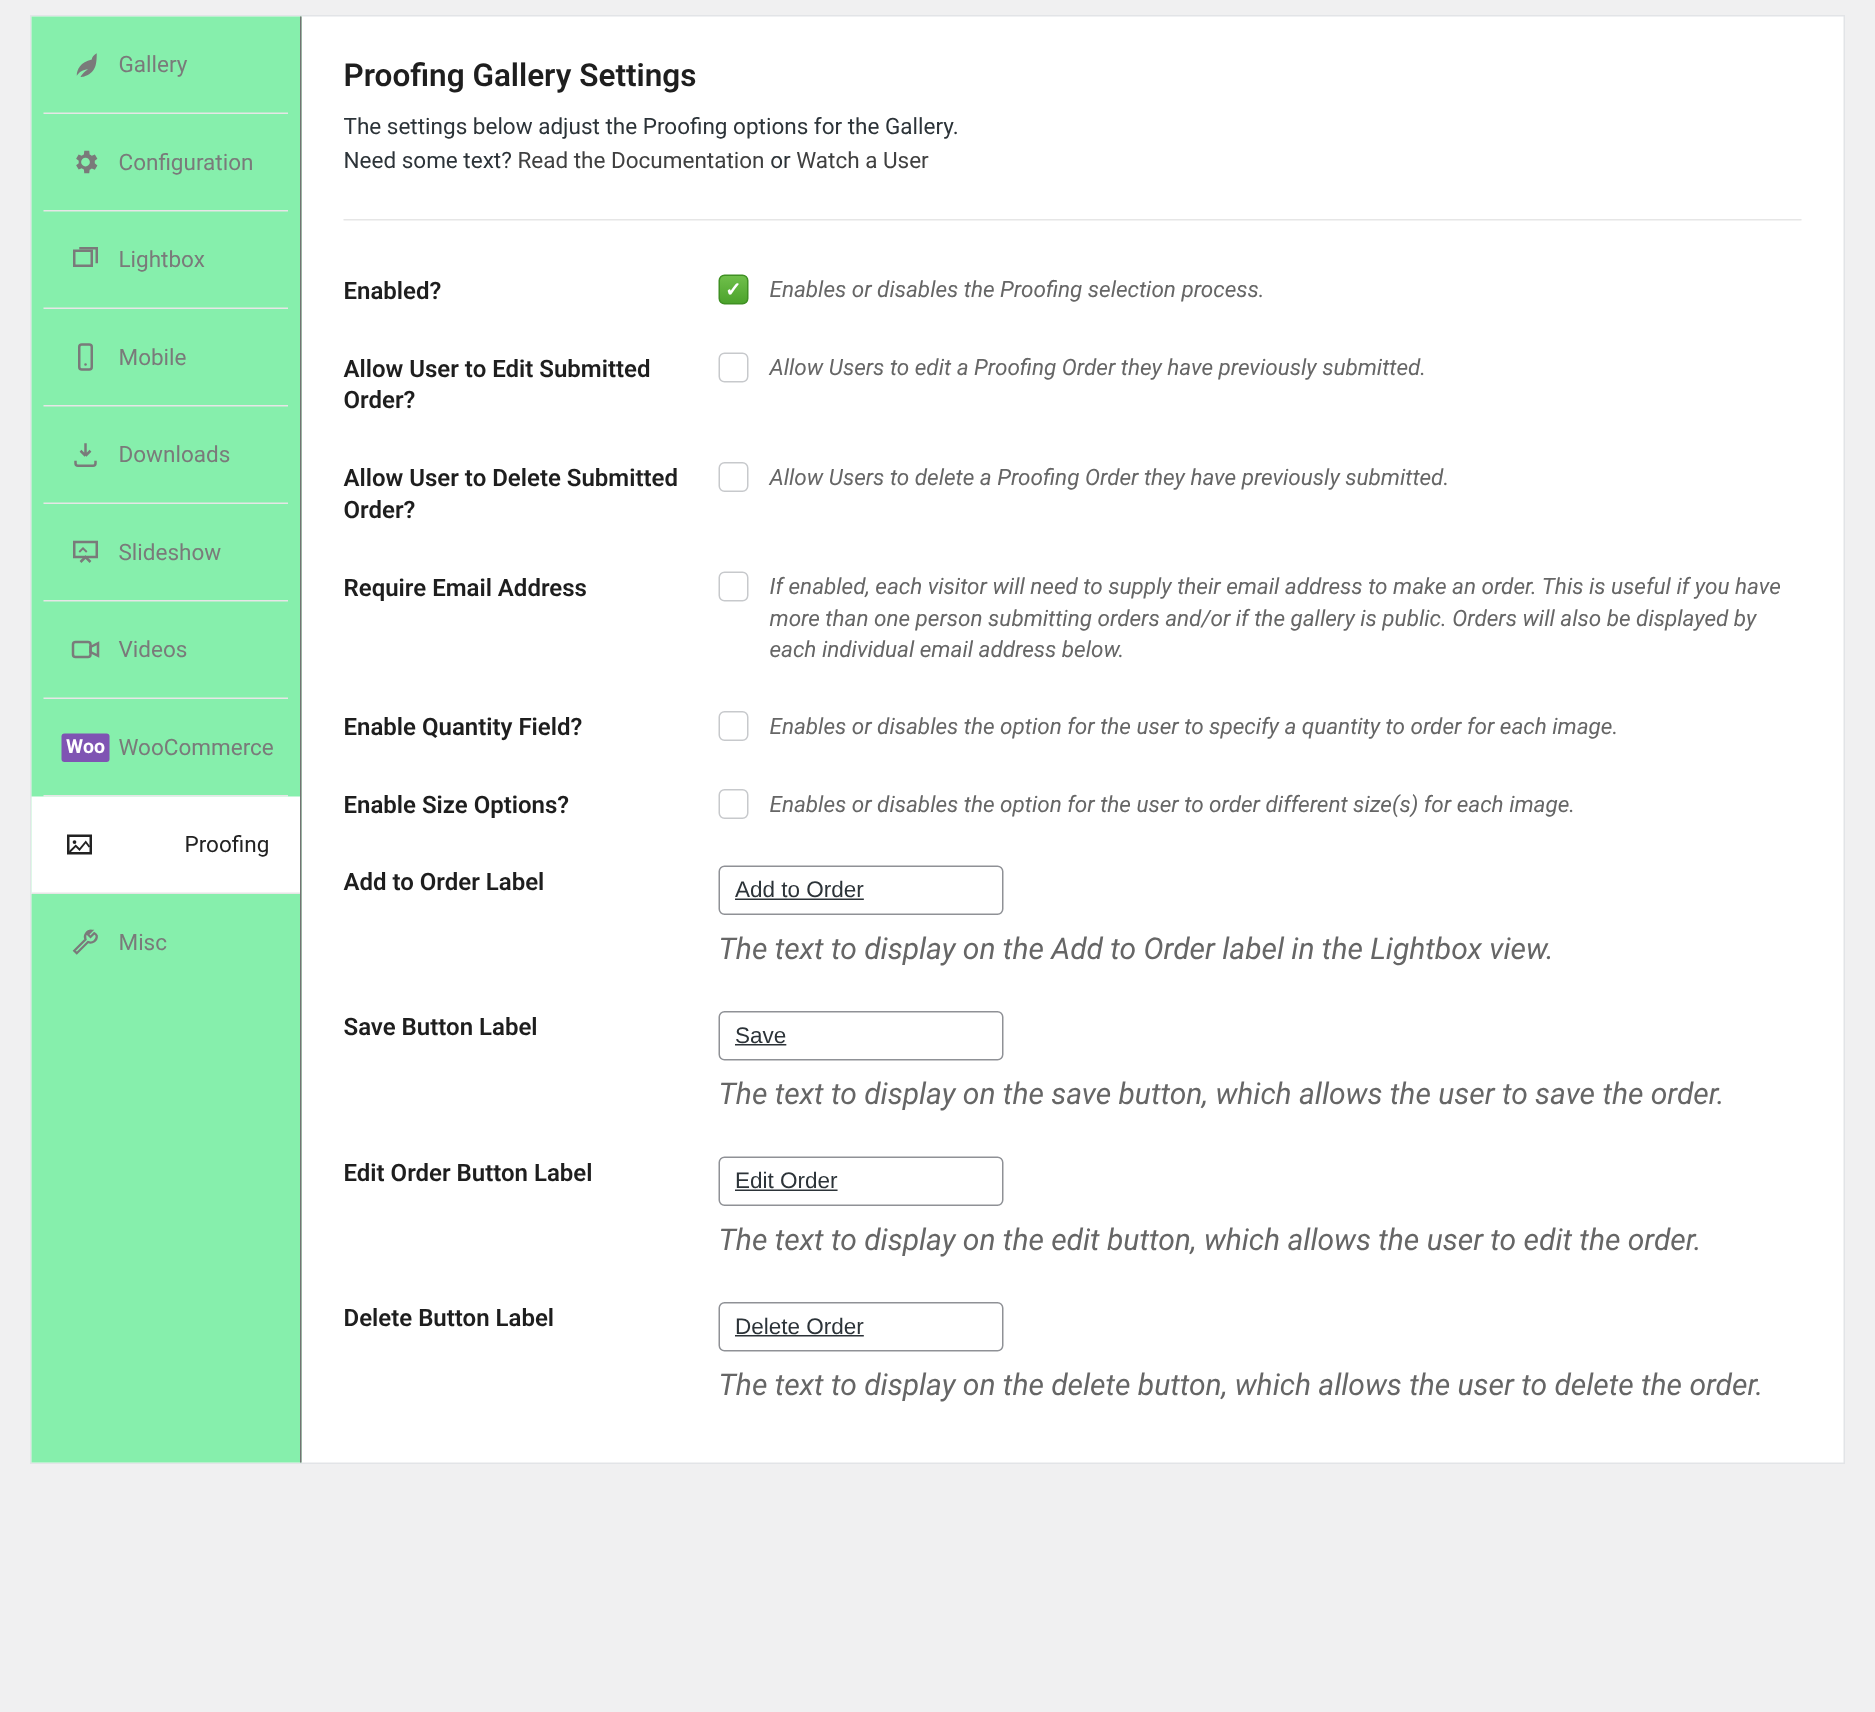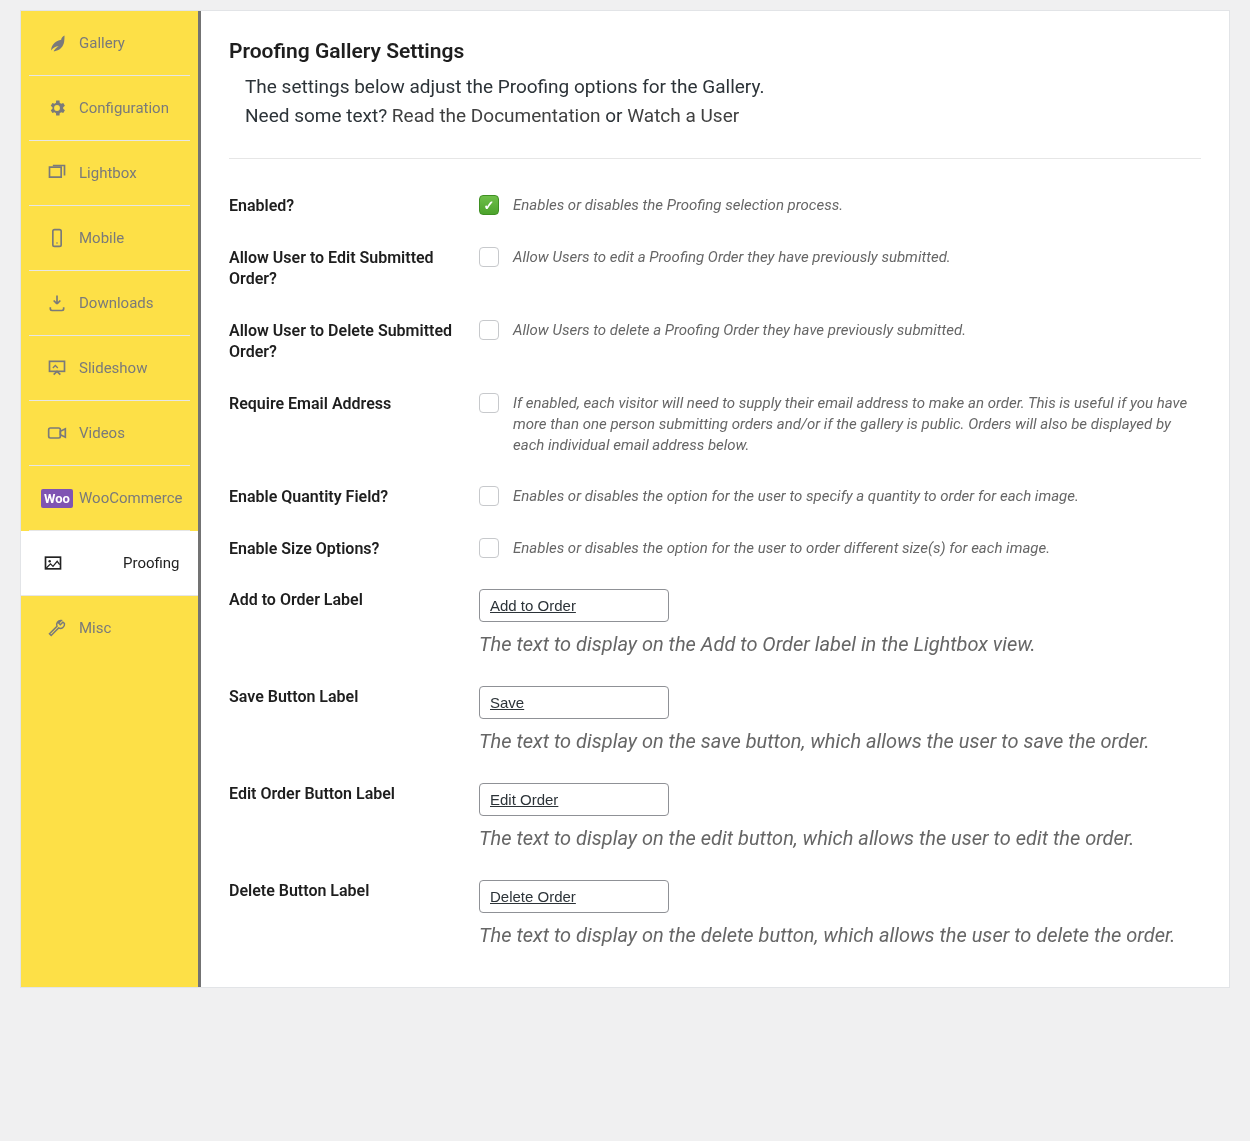--- a/index.html
+++ b/index.html
@@ -10,22 +10,22 @@
     font-size: 14px;
   }
   .container {
     display: flex;
     margin: 10px 20px;
     background: #fff;
     border: 1px solid #e2e4e7;
   }
   .sidebar {
     width: 180px;
-    background: #fde047;
-    border-right: 3px solid #737373;
+    background: #86efac;
+    border-right: 1px solid #737373;
     flex-shrink: 0;
   }
   .sidebar-item {
     display: flex;
     align-items: center;
     padding: 22px 18px;
     border-bottom: 1px solid #e6e6e6;
     margin: 0 8px;
     cursor: pointer;
     color: #7a7a7a;
@@ -56,24 +56,23 @@
     padding: 28px 28px 40px 28px;
     min-width: 0;
   }
   .title {
     font-size: 21px;
     font-weight: 600;
     color: #1e1e1e;
     margin-bottom: 10px;
   }
   .subtitle {
-    font-size: 19px;
+    font-size: 15px;
     color: #2c3338;
     line-height: 1.5;
-    margin-left: 16px;
   }
   .subtitle a { color: #404040; text-decoration: none; }
   .divider {
     border: none;
     border-top: 1px solid #e6e6e6;
     margin: 28px 0 0 0;
   }
   .fields { margin-top: 6px; }
   .field-row {
     display: flex;

